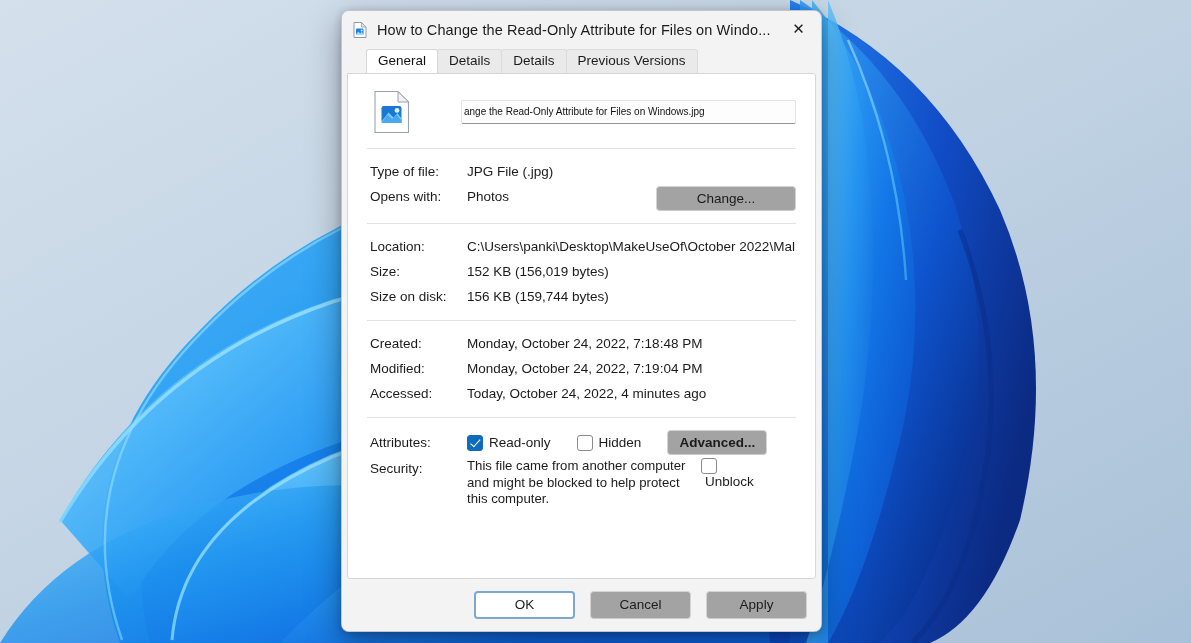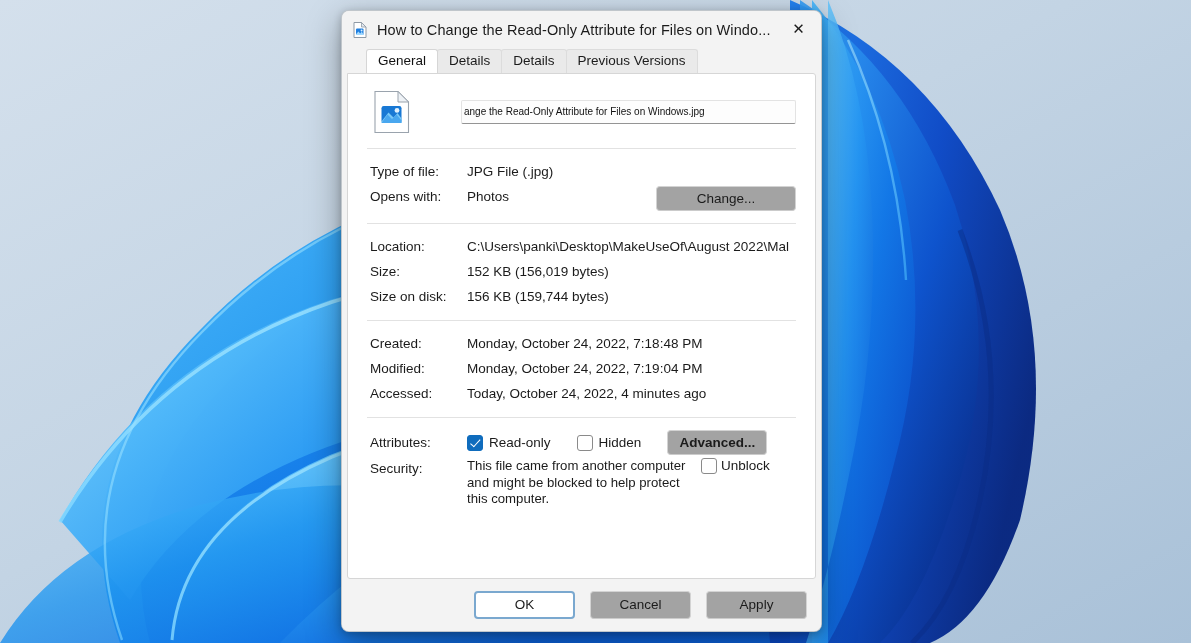--- a/index.html
+++ b/index.html
@@ -279,20 +279,21 @@
     color: #1b1b1b;
     line-height: 16.5px;
     width: 228px;
     flex: 0 0 228px;
   }
   .unblock-wrap {
     display: flex;
     align-items: flex-start;
     margin-left: 6px;
     cursor: pointer;
+    flex-direction: column;
   }
   .unblock-wrap .cbox-label { margin-left: 4px; }
 
   
   .dialog-footer {
     height: 52px;
     flex: 0 0 auto;
     display: flex;
     align-items: center;
     justify-content: flex-end;
@@ -445,21 +446,21 @@
           <span class="info-value">Photos</span>
           <button class="win-btn btn-change">Change...</button>
         </div>
       </div>
 
       <div class="hr"></div>
 
       <div class="info-block">
         <div class="info-row">
           <span class="info-label">Location:</span>
-          <span class="info-value">C:\Users\panki\Desktop\MakeUseOf\August 2022\Mal</span>
+          <span class="info-value">C:\Users\panki\Desktop\MakeUseOf\October 2022\Mal</span>
         </div>
         <div class="info-row">
           <span class="info-label">Size:</span>
           <span class="info-value">152 KB (156,019 bytes)</span>
         </div>
         <div class="info-row">
           <span class="info-label">Size on disk:</span>
           <span class="info-value">156 KB (159,744 bytes)</span>
         </div>
       </div>

